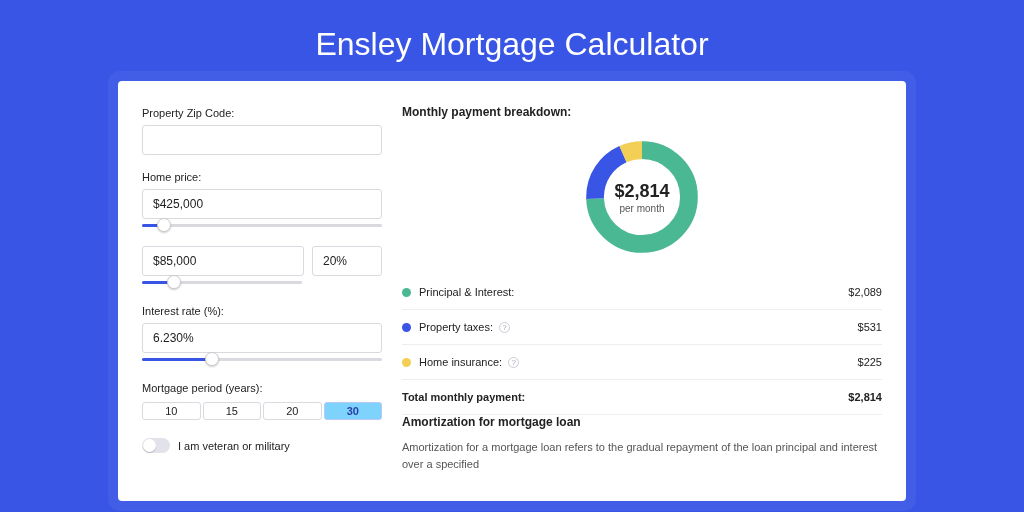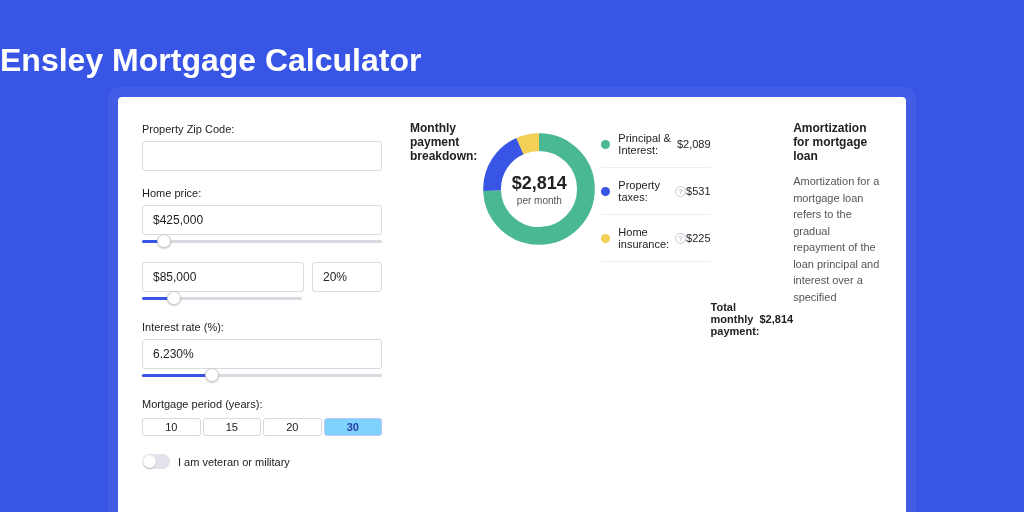--- a/index.html
+++ b/index.html
@@ -1,37 +1,37 @@
 <!DOCTYPE html>
 <html><head>
 <meta charset="utf-8">
 <style>
 *{box-sizing:border-box;margin:0;padding:0;font-family:Arial,Helvetica,sans-serif}
 body{width:1024px;height:512px;background:#3855e5;overflow:hidden}
-.page-title{color:#fff;font-size:32px;font-weight:700;text-align:left;padding:42px 0 18px 0}
-.card{background:#fff;width:788px;margin:0 auto;border-radius:4px;padding:24px 24px 0 24px;display:flex;gap:28px;height:420px;overflow:hidden;box-shadow:0 0 0 10px rgba(255,255,255,.05)}
+.page-title{color:#fff;font-size:32px;font-weight:400;text-align:center;padding:26px 0 18px 0}
+.card{background:#fff;width:788px;margin:0 auto;border-radius:4px;padding:24px 24px 0 24px;display:flex;gap:20px;height:420px;overflow:hidden;box-shadow:0 0 0 10px rgba(255,255,255,.05)}
 .left{width:240px;flex-shrink:0;display:flex;flex-direction:column}
 .field-label{font-size:11px;color:#222;margin-bottom:6px;margin-top:2px}
 .text-input{width:100%;height:30px;border:1px solid #d9d9e0;border-radius:3px;font-size:12px;padding:12px 10px;color:#222;outline:none}
 .text-input::placeholder{color:#999}
 .slider-wrap{position:relative;height:14px;margin-top:-1px}
 .slider-track{position:absolute;left:0;right:0;top:6px;height:3px;background:#d9d9e0;border-radius:2px}
 .slider-fill{position:absolute;left:0;top:6px;height:3px;background:#3855e5;border-radius:2px}
 .slider-thumb{position:absolute;top:0;width:14px;height:14px;background:#fff;border:1px solid #ccc;border-radius:50%;box-shadow:0 1px 2px rgba(0,0,0,.2)}
 .two-col{display:flex;gap:8px}
 .two-col .col1{flex:1}
 .two-col .col2{width:70px}
 .period-row{display:flex;gap:2px;margin-top:2px}
 .period-btn{flex:1;height:18px;border:1px solid #d9d9e0;background:#fff;font-size:11px;color:#222;cursor:pointer;border-radius:3px}
 .period-btn.active{background:#7dd3fc;border-color:#b9c8f6;color:#2a3ea8;font-weight:600}
 .toggle-row{display:flex;align-items:center;gap:8px;margin-top:18px}
 .toggle{width:28px;height:15px;background:#e2e2ea;border-radius:10px;position:relative;cursor:pointer}
 .toggle-knob{position:absolute;width:13px;height:13px;background:#fff;border-radius:50%;left:1px;top:1px;box-shadow:0 1px 1px rgba(0,0,0,.2)}
 .toggle-label{font-size:11px;color:#222}
-.right{flex:1;display:flex;flex-direction:row}
+.right{flex:1;display:flex;flex-direction:column}
 .section-title{font-size:12px;font-weight:700;color:#222;margin-bottom:10px}
 .donut-wrap{display:flex;justify-content:center;padding:6px 0 16px 0}
 .donut{position:relative;width:124px;height:124px}
 .donut svg{width:124px;height:124px;transform:rotate(-90deg)}
 .donut-center{position:absolute;inset:0;display:flex;flex-direction:column;align-items:center;justify-content:center}
 .donut-amount{font-size:18px;font-weight:700;color:#222}
 .donut-label{font-size:10px;color:#555;margin-top:1px}
 .legend-row{display:flex;align-items:center;padding:11px 0;border-bottom:1px solid #eceef2;font-size:11px}
 .legend-row.total{font-weight:700}
 .legend-dot{width:9px;height:9px;border-radius:50%;margin-right:8px;flex-shrink:0}

